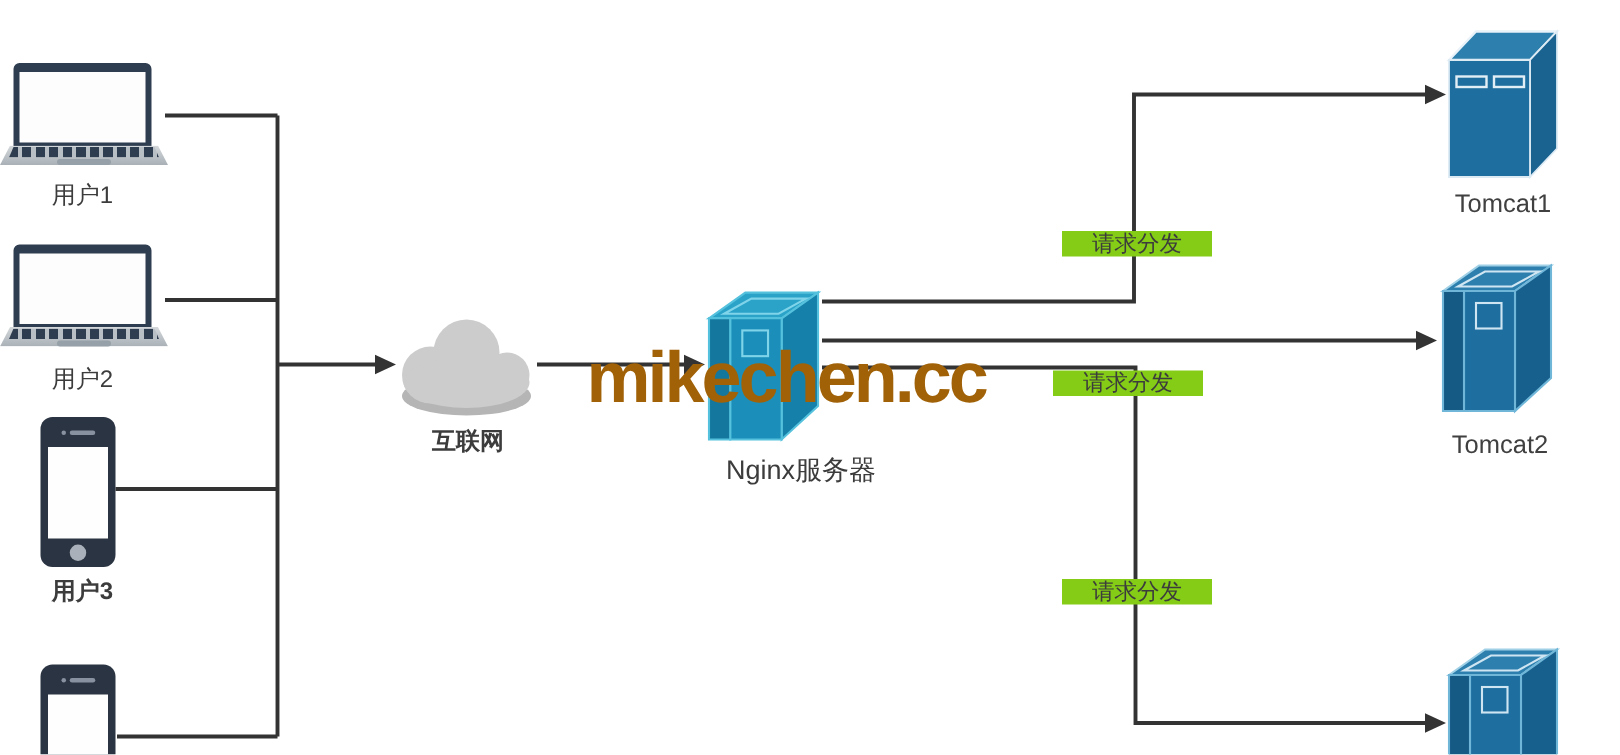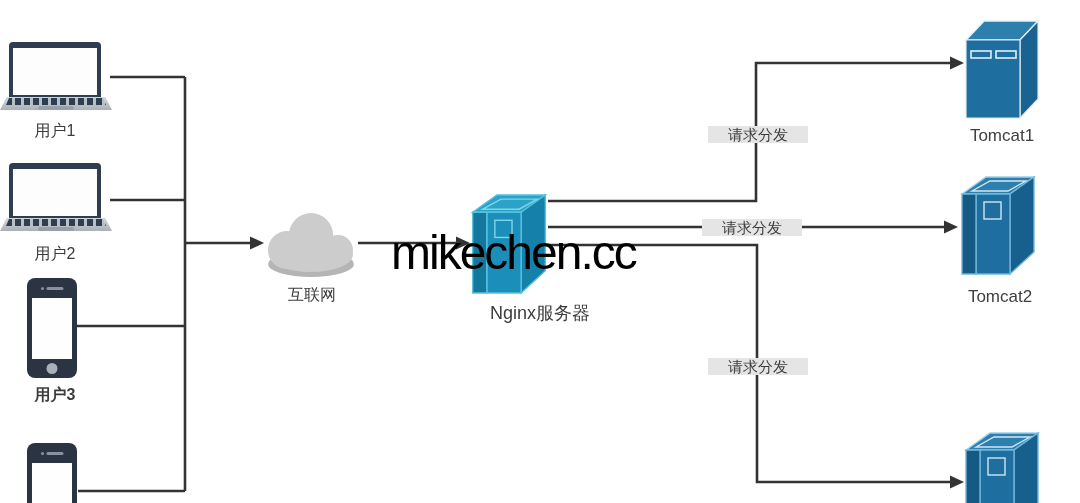--- a/index.html
+++ b/index.html
@@ -9,27 +9,27 @@
     border-radius:24px;
   }
   .stage svg{display:block;}
   .wires{position:absolute;left:0;top:0;}
   .wire{stroke:#333333;stroke-width:2.6;fill:none;}
   .arrowhead{fill:#333333;stroke:none;}
 
   
   .lbl{position:absolute;color:#3c3c3c;text-align:center;line-height:1.15;}
   .lbl-user{font-size:16px;width:100px;}
-  .lbl-cloud{font-size:16px;width:100px;}
+  .lbl-cloud{font-size:16px;width:100px;font-weight:bold;}
   .lbl-nginx{font-size:18px;width:160px;}
   .lbl-tomcat{font-size:17px;width:100px;color:#404040;}
-  .lbl-edge{font-size:15px;width:100px;background:#e5e5e5;}
+  .lbl-edge{font-size:15px;width:100px;background:#84cc16;margin-top:28px;}
   .watermark{
     position:absolute;left:391px;top:229px;
-    font-size:48px;font-weight:400;letter-spacing:-2px;color:#000000;
+    font-size:48px;font-weight:700;letter-spacing:-2px;color:#a16207;
     line-height:1;white-space:nowrap;
   }
 
   
   .laptop{position:absolute;width:112px;height:74px;}
   .laptop .screen{
     position:absolute;left:9px;top:0;width:92px;height:57px;background:#fdfdfd;
     border:4px solid #2e3d4f;border-top-width:6px;border-radius:4px 4px 0 0;
     box-sizing:border-box;
   }
@@ -146,21 +146,21 @@
   <div class="lbl lbl-cloud" style="left:262px;top:286px;">互联网</div>
 
   <svg class="tower tower-teal" style="left:468px;top:190px;" width="82" height="107" viewBox="0 0 80 106">
     <polygon class="t-top" points="4,22 28,5 76,5 52,22"></polygon>
     <polygon class="t-right" points="52,22 76,5 76,80 52,102"></polygon>
     <polygon class="t-front" points="18,22 52,22 52,102 18,102"></polygon>
     <polygon class="t-door" points="4,22 18,22 18,102 4,102"></polygon>
     <polygon class="t-topline" points="14,19 32,9 68,9 50,19"></polygon>
     <rect class="t-win" x="26" y="30" width="17" height="17"></rect>
   </svg>
-  <div class="lbl lbl-nginx" style="left:460px;top:303px;">Nginx服务器</div>
+  <div class="lbl lbl-nginx" style="left:424px;top:303px;text-align:right;">Nginx服务器</div>
 
   <svg class="boxsrv" style="left:962px;top:14px;" width="80" height="106" viewBox="0 0 80 106">
     <polygon class="b-top" points="4,26 22,7 76,7 58,26"></polygon>
     <polygon class="b-right" points="58,26 76,7 76,85 58,104"></polygon>
     <polygon class="b-front" points="4,26 58,26 58,104 4,104"></polygon>
     <rect class="b-vent" x="9" y="37" width="20" height="7"></rect>
     <rect class="b-vent" x="34" y="37" width="20" height="7"></rect>
   </svg>
   <div class="lbl lbl-tomcat" style="left:952px;top:126px;">Tomcat1</div>
 

